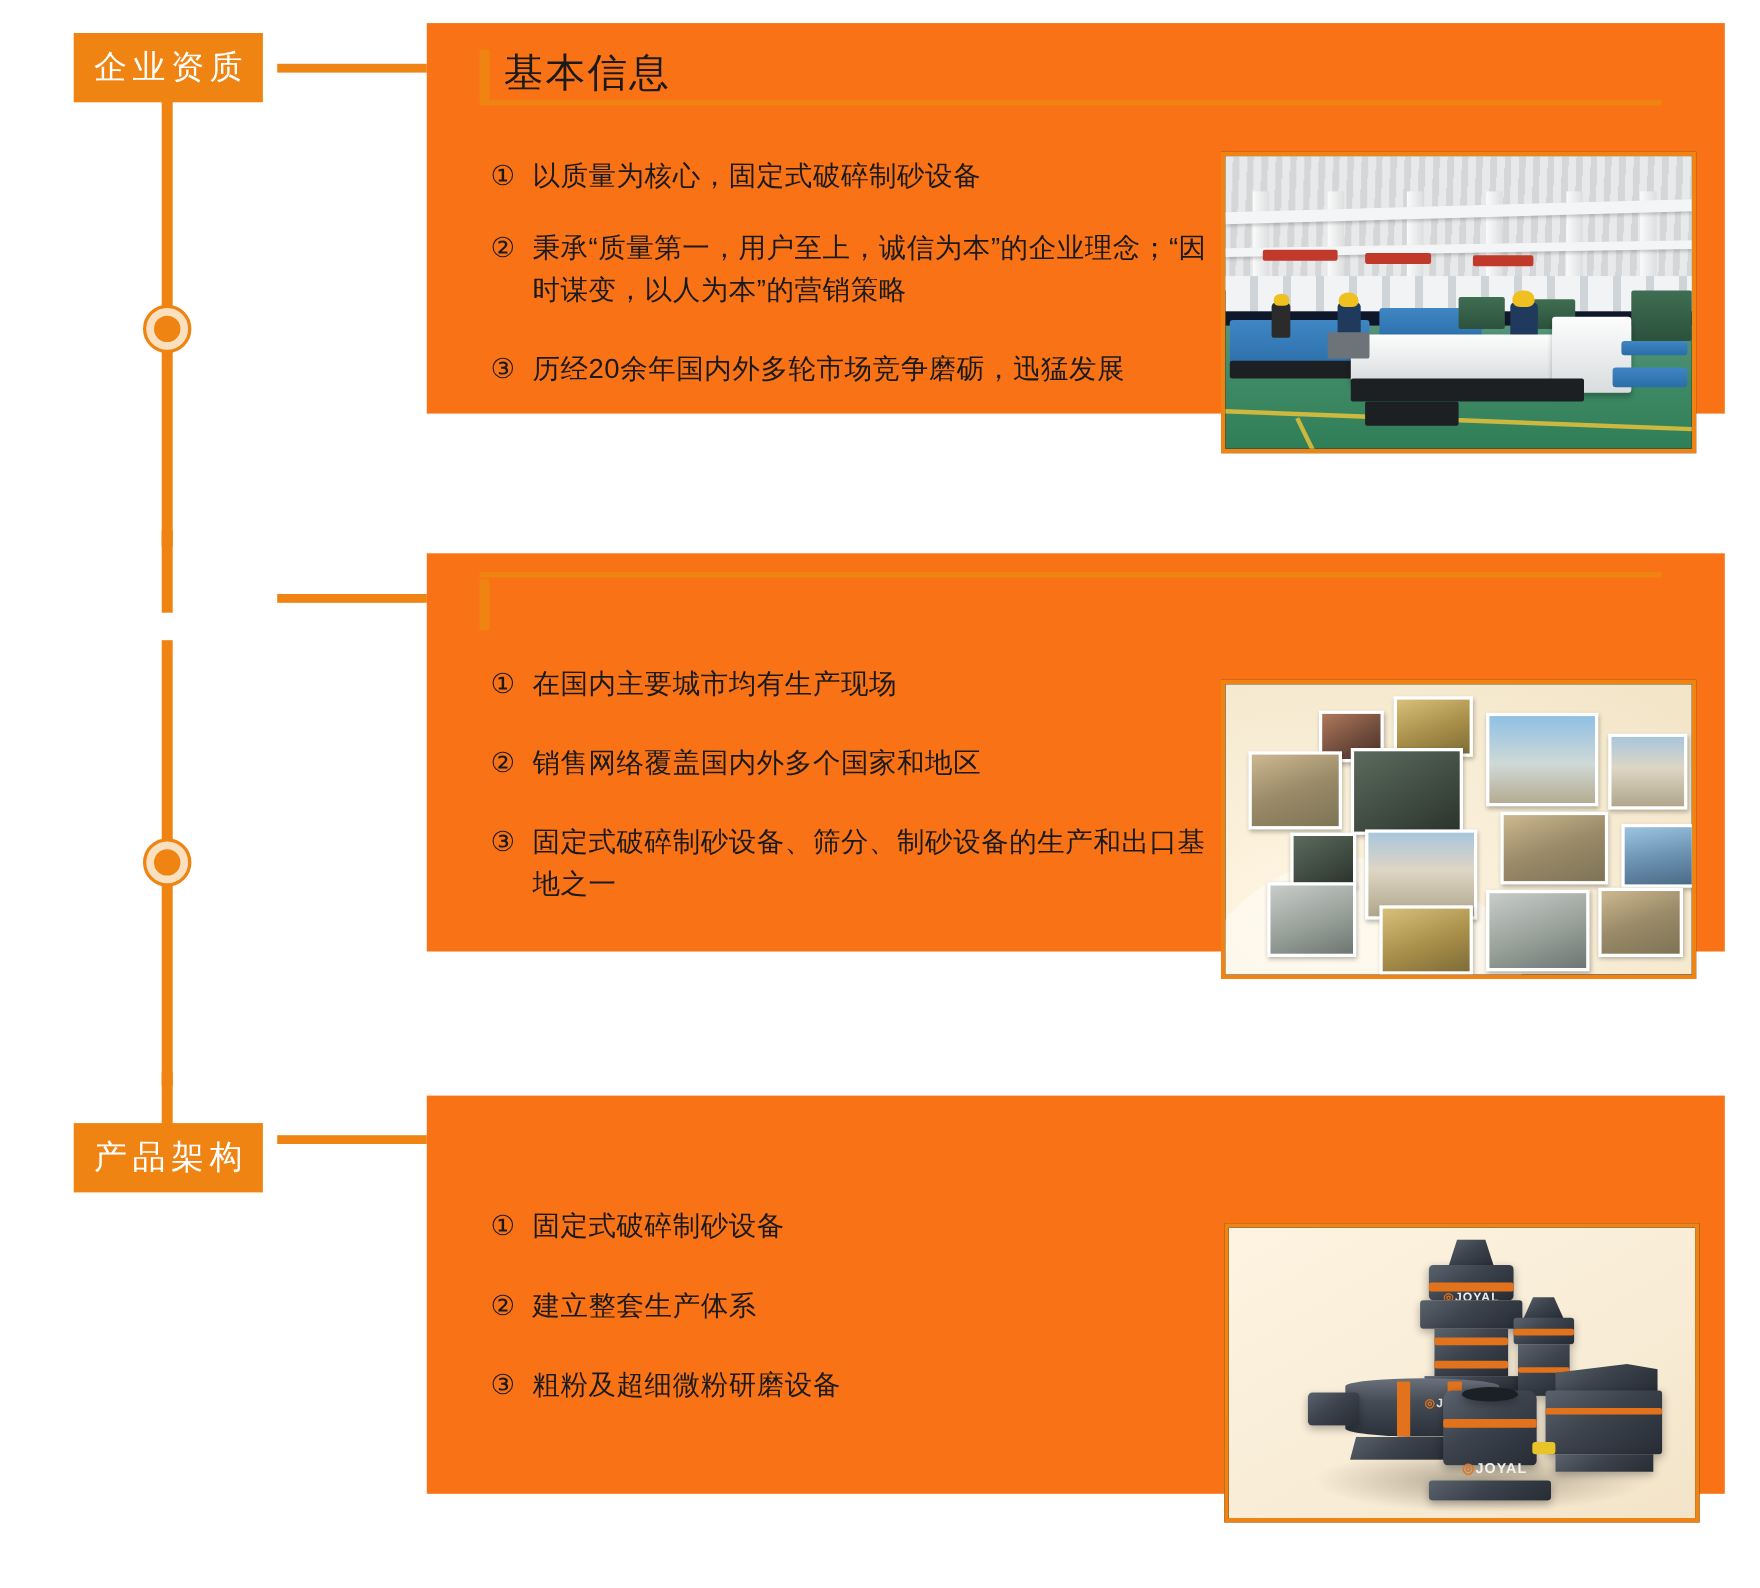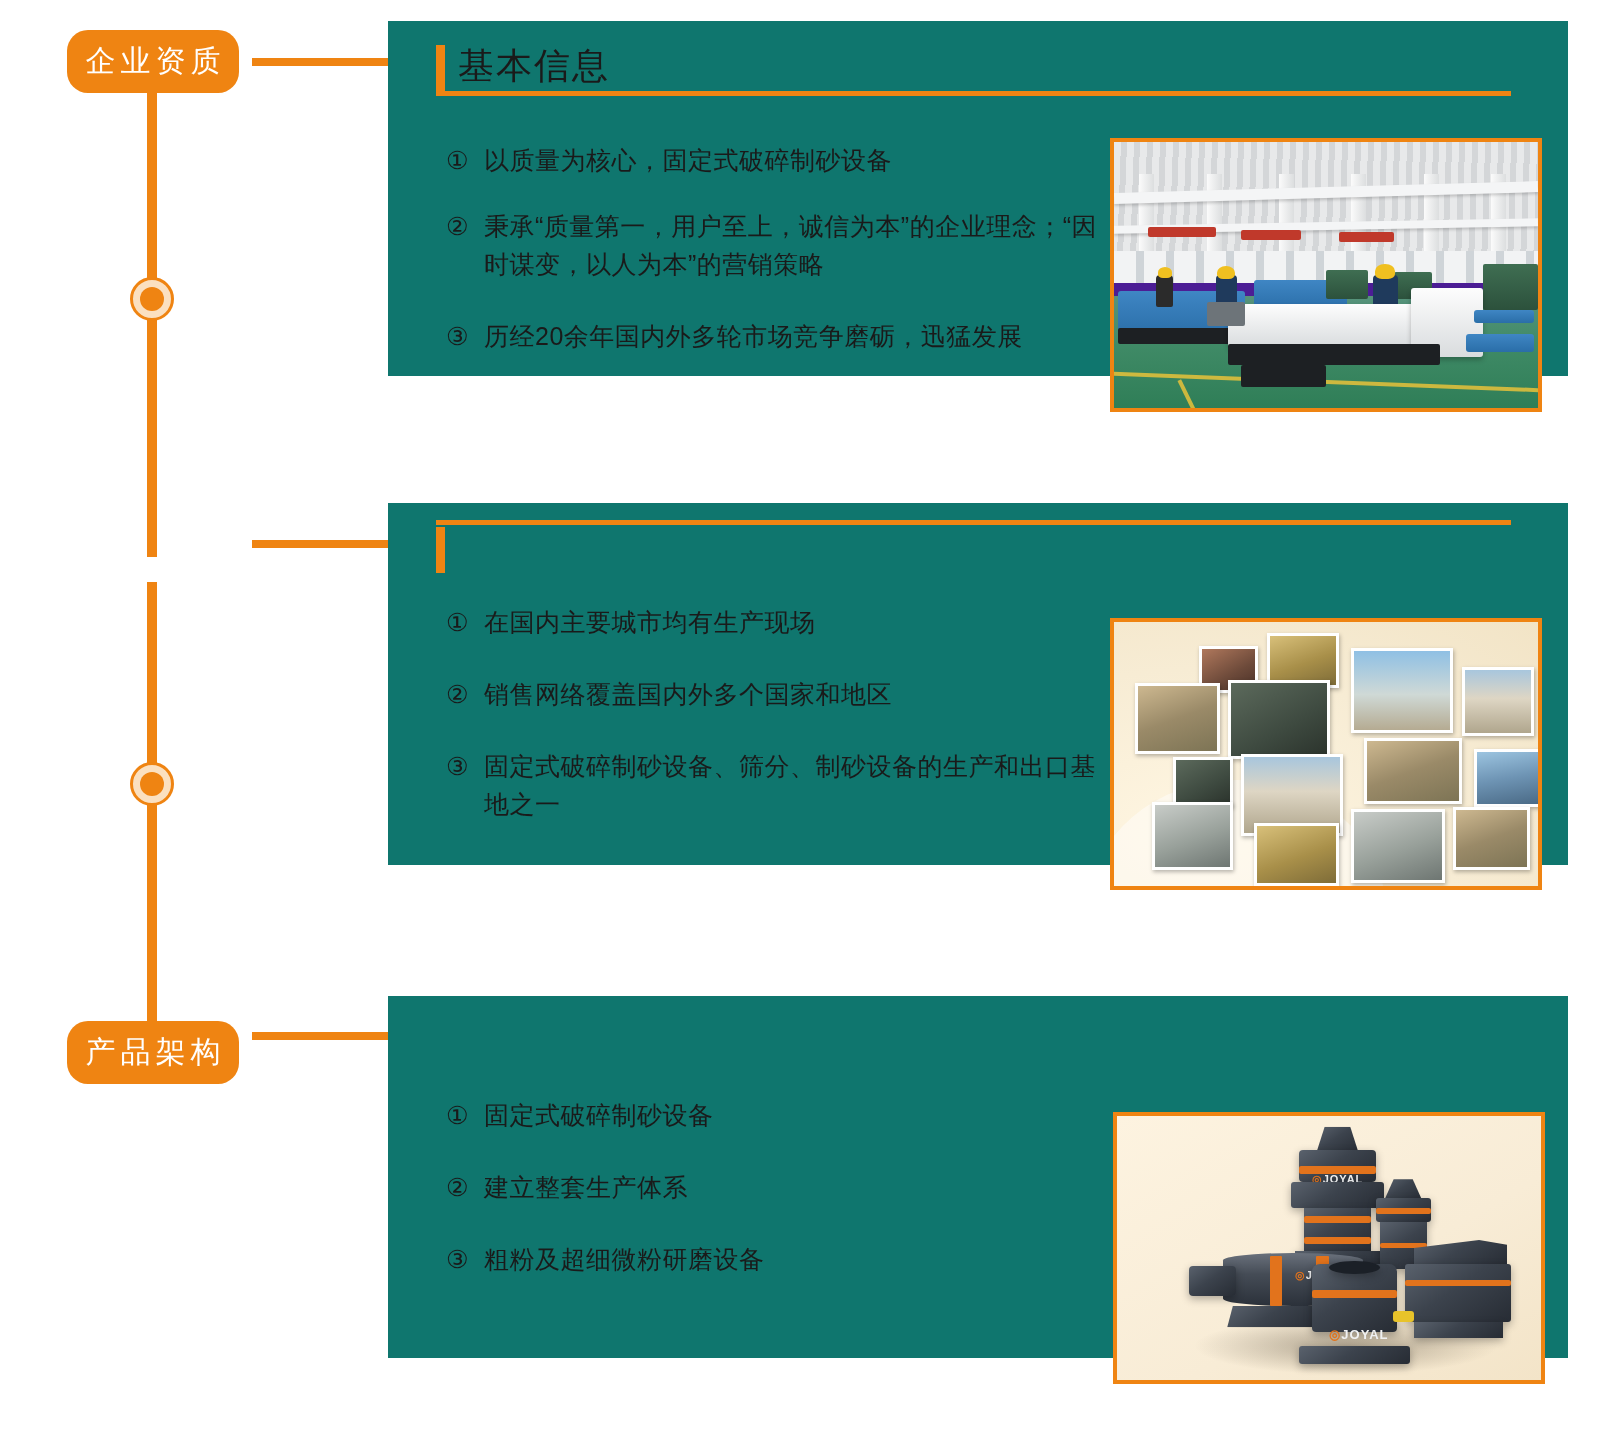--- a/index.html
+++ b/index.html
@@ -62,21 +62,20 @@
     background: #ef8412;
     color: #ffffff;
     display: flex;
     align-items: center;
     justify-content: center;
     letter-spacing: 5px;
     font-size: 30px;
     font-family: "Liberation Serif", "DejaVu Serif", serif;
     text-indent: 5px;
     white-space: nowrap;
-    border-radius: 21px;
   }
   .chip-1 { top: 30px;   }
   .chip-2 { top: 512px;  }
   .chip-3 { top: 1005px; margin-top: 16px; }
 
   
   .chip-link {
     position: absolute;
     left: 252px;
     width: 136px;
@@ -84,21 +83,21 @@
     background: #ef8412;
   }
   .link-1 { top: 58px;   }
   .link-2 { top: 540px;  }
   .link-3 { top: 1032px; }
 
   
   .panel {
     position: absolute;
     left: 388px;
-    background: #0f766e;
+    background: #f97316;
   }
   .panel-1 { top: 21px;   width: 1180px; height: 355px; }
   .panel-2 { top: 503px;  width: 1180px; height: 362px; }
   .panel-3 { top: 996px;  width: 1180px; height: 362px; }
 
   
   .panel-head {
     position: absolute;
     left: 48px;
     top: 22px;
@@ -157,21 +156,21 @@
   .bullet .txt {
     flex: 1 1 auto;
   }
   .b-gap-lg { margin-bottom: 34px; }
 
   
   .photo {
     position: absolute;
     border: 4px solid #ef8412;
     overflow: hidden;
-    background: #4c1d95;
+    background: #0f172a;
   }
   .photo-1 { left: 1110px; top: 138px;  width: 432px; height: 274px; }
   .photo-2 { left: 1110px; top: 618px;  width: 432px; height: 272px; }
   .photo-3 { left: 1113px; top: 1112px; width: 432px; height: 272px; }
 
   .pimg { position: absolute; inset: 0; }
 
   
   .f-ceiling {
     position: absolute; left: 0; top: 0; width: 100%; height: 46%;

